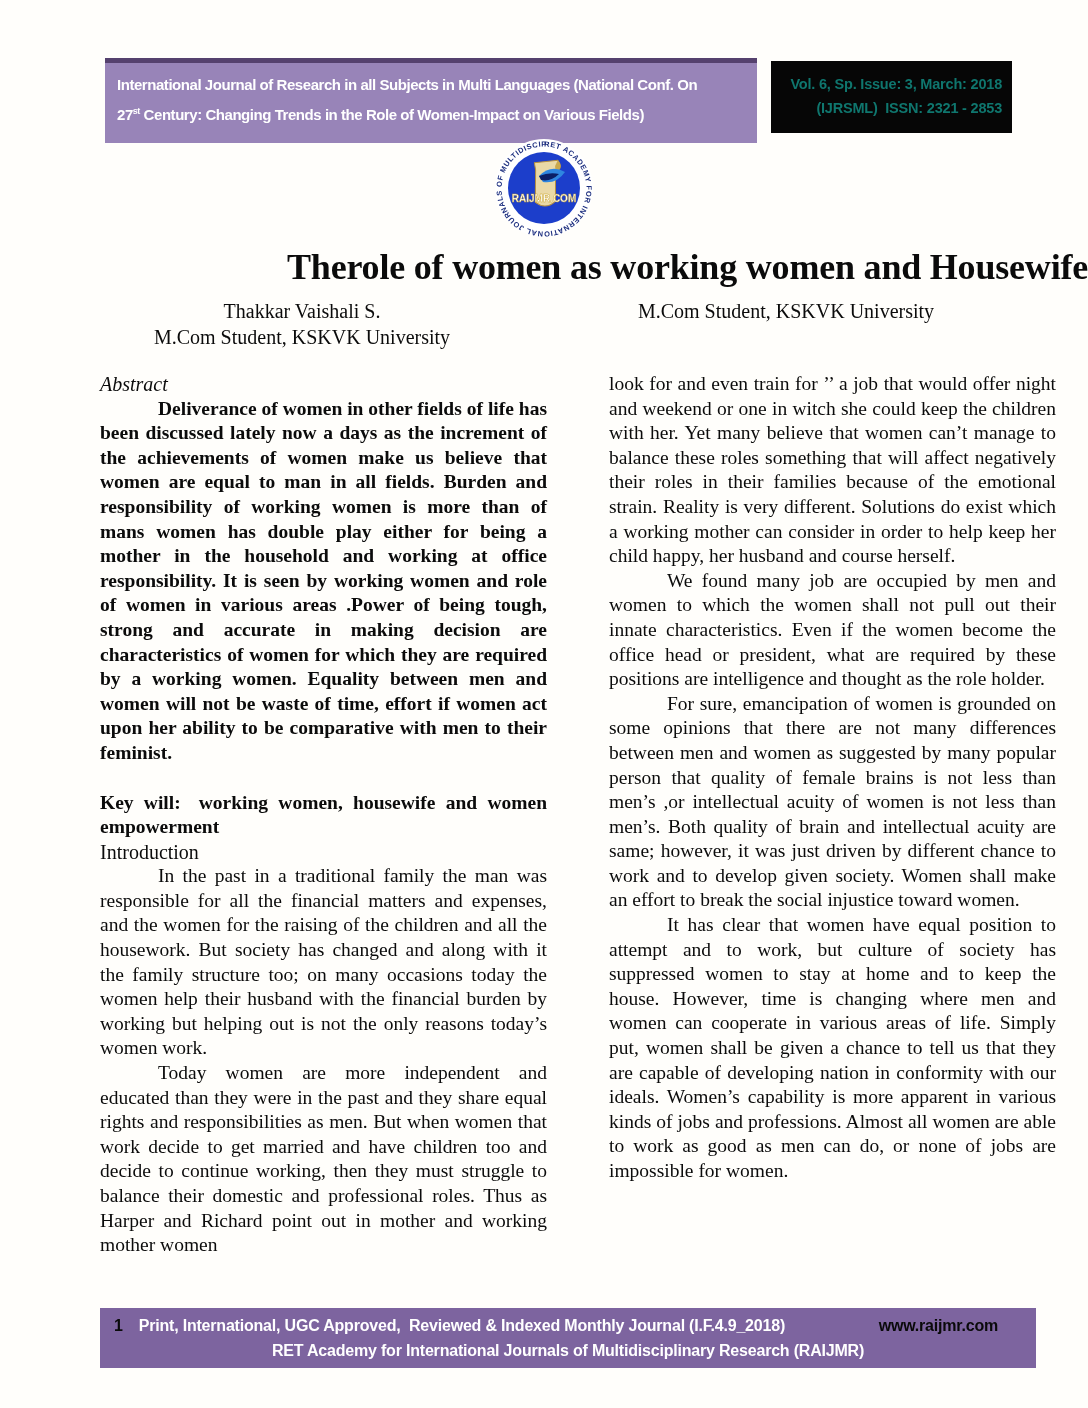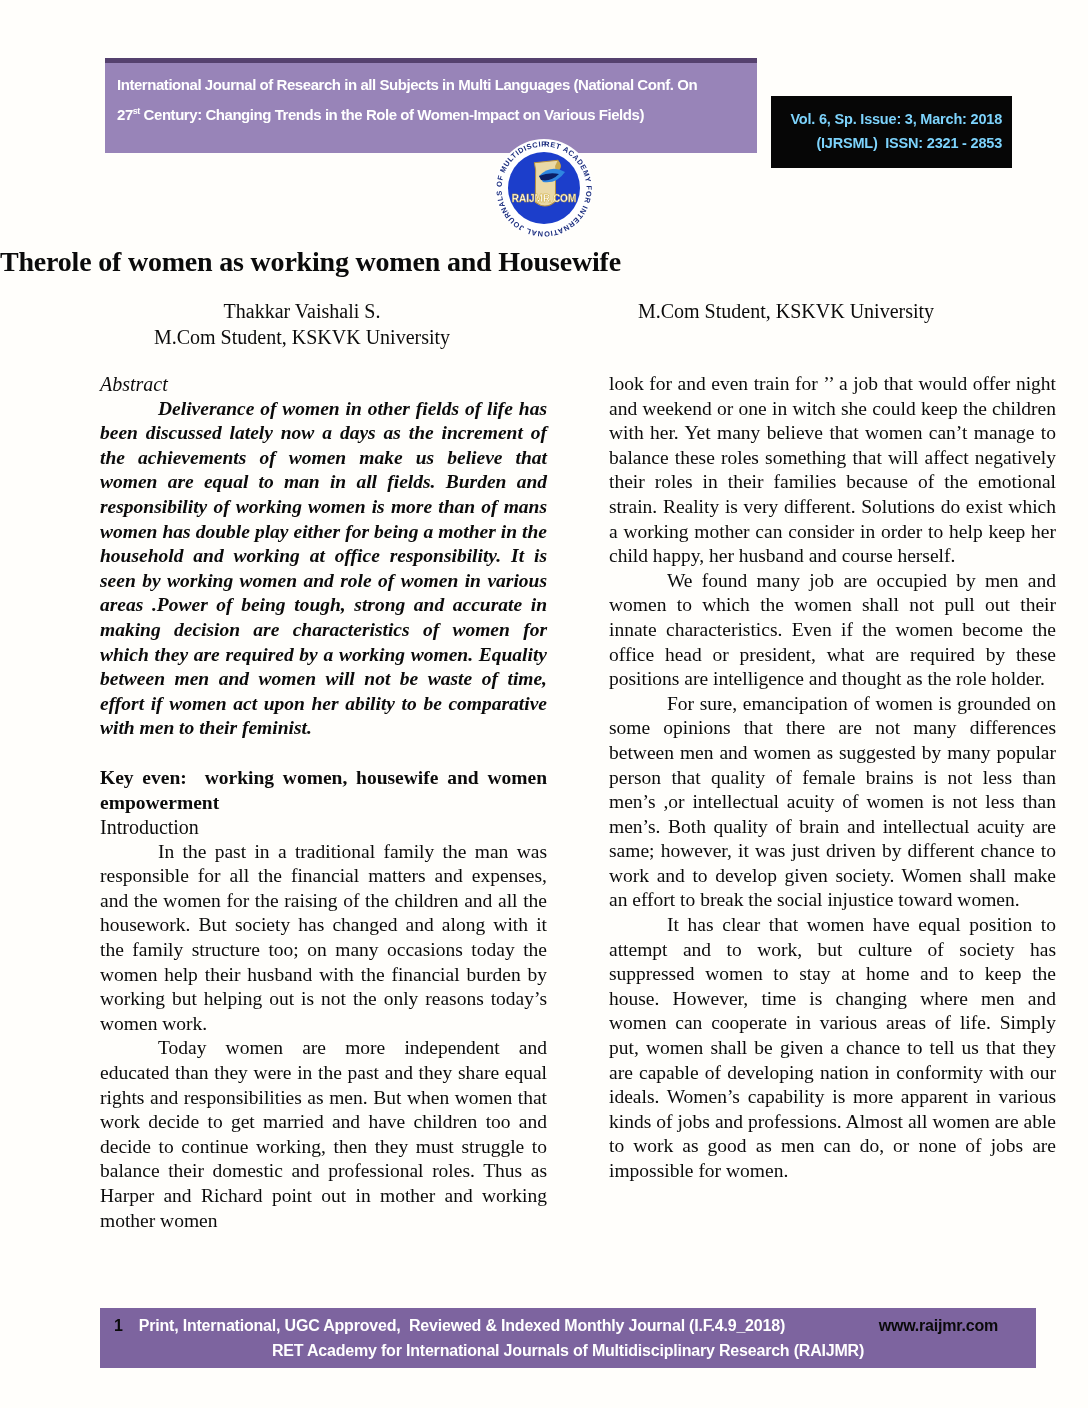--- a/index.html
+++ b/index.html
@@ -1,45 +1,45 @@
 <!DOCTYPE html>
 <html style="--header_purple: #9884b8; --header_dark_edge: #55416e; --footer_purple: #7d649f; --issue_box_black: #060606; --logo_blue: #1c3ecb; --logo_scroll_beige: #ead9a6; --logo_feather_blue: #2f86e0;"><head>
 <meta charset="utf-8">
 <style>
   html,body{margin:0;padding:0;background:#fffefb;}
   body{width:1088px;height:1408px;position:relative;font-family:"Liberation Serif",serif;color:#0b0b0b;}
   .page{position:absolute;inset:0;}
 
   
-  .header-band{position:absolute;left:105px;top:58px;width:652px;height:95px;
+  .header-band{position:absolute;left:105px;top:58px;width:652px;height:85px;
     background:var(--header_purple,#9884b8);border-top:5px solid var(--header_dark_edge,#55416e);
     box-sizing:border-box;color:#fff;font-family:"Liberation Sans",sans-serif;font-weight:bold;
     font-size:15px;letter-spacing:-0.45px;padding:9px 0 0 12px;line-height:26px;white-space:nowrap;}
   .header-band sup{font-size:9px;text-align:center;}
   .issue-box{position:absolute;left:771px;top:61px;width:241px;height:72px;background:#060606;
-    box-sizing:border-box;color:#7dd3fc;font-family:"Liberation Sans",sans-serif;font-weight:bold;
-    font-size:14.5px;letter-spacing:-0.2px;text-align:right;padding:11px 10px 0 0;line-height:24px;white-space:nowrap;margin-top:35px;}
+    box-sizing:border-box;color:#0f766e;font-family:"Liberation Sans",sans-serif;font-weight:bold;
+    font-size:14.5px;letter-spacing:-0.2px;text-align:right;padding:11px 10px 0 0;line-height:24px;white-space:nowrap;}
 
   
   .logo-wrap{position:absolute;left:50%;top:138px;transform:translateX(-50%);width:102px;height:100px;}
 
   
-  .paper-title{position:absolute;left:0;top:246px;width:100%;text-align:left;
-    font-weight:bold;font-size:28px;letter-spacing:-0.2px;}
+  .paper-title{position:absolute;left:0;top:246px;width:100%;text-align:right;
+    font-weight:bold;font-size:36px;letter-spacing:-0.2px;}
   .authors-row{position:absolute;left:60px;top:298px;width:968px;display:flex;}
   .author{width:50%;text-align:center;font-size:20px;line-height:26px;}
 
   
   .col{position:absolute;top:372px;width:447px;font-size:19.5px;line-height:24.6px;
     text-align:justify;}
   .col-left{left:100px;}
   .col-right{left:609px;}
   .sec-heading{font-weight:normal;font-size:20px;}
   .abstract-heading{font-style:italic;}
-  .abstract-text{font-weight:bold;font-style:italic;text-indent:58px;}
+  .abstract-text{font-weight:bold;text-indent:58px;}
   .keyword-block{margin-top:25px;font-weight:bold;font-family:"Liberation Serif",serif;}
   .keyword-label{margin-right:18px;}
   .intro-heading{}
   .para{text-indent:58px;}
   .para.no-indent{text-indent:0;}
 
   
   .footer-band{position:absolute;left:100px;top:1308px;width:936px;height:60px;
     background:var(--footer_purple,#7d649f);box-sizing:border-box;
     font-family:"Liberation Sans",sans-serif;font-weight:bold;color:#fff;
@@ -95,21 +95,21 @@
     </div>
     <div class="author">
       <div>M.Com Student, KSKVK University</div>
     </div>
   </div>
 
   <div class="col col-left">
     <div class="sec-heading abstract-heading">Abstract</div>
     <div class="abstract-text">Deliverance of women in other fields of life has been discussed lately now a days as the increment of the achievements of women make us believe that women are equal to man in all fields. Burden and responsibility of working women is more than of mans women has double play either for being a mother in the household and working at office responsibility. It is seen by working women and role of women in various areas .Power of being tough, strong and accurate in making decision are characteristics of women for which they are required by a working women. Equality between men and women will not be waste of time, effort if women act upon her ability to be comparative with men to their feminist.</div>
     <div class="keyword-block">
-      <span class="keyword-label">Key even:</span><span>working women, housewife and women empowerment</span>
+      <span class="keyword-label">Key will:</span><span>working women, housewife and women empowerment</span>
     </div>
     <div class="sec-heading intro-heading">Introduction</div>
     <div class="para">In the past in a traditional family the man was responsible for all the financial matters and expenses, and the women for the raising of the children and all the housework. But society has changed and along with it the family structure too; on many occasions today the women help their husband with the financial burden by working but helping out is not the only reasons today’s women work.</div>
     <div class="para">Today women are more independent and educated than they were in the past and they share equal rights and responsibilities as men. But when women that work decide to get married and have children too and decide to continue working, then they must struggle to balance their domestic and professional roles. Thus as Harper and Richard point out in mother and working mother women</div>
   </div>
 
   <div class="col col-right">
     <div class="para no-indent">look for and even train for ’’ a job that would offer night and weekend or one in witch she could keep the children with her. Yet many believe that women can’t manage to balance these roles something that will affect negatively their roles in their families because of the emotional strain. Reality is very different. Solutions do exist which a working mother can consider in order to help keep her child happy, her husband and course herself.</div>
     <div class="para">We found many job are occupied by men and women to which the women shall not pull out their innate characteristics. Even if the women become the office head or president, what are required by these positions are intelligence and thought as the role holder.</div>
     <div class="para">For sure, emancipation of women is grounded on some opinions that there are not many differences between men and women as suggested by many popular person that quality of female brains is not less than men’s ,or intellectual acuity of women is not less than men’s. Both quality of brain and intellectual acuity are same; however, it was just driven by different chance to work and to develop given society. Women shall make an effort to break the social injustice toward women.</div>

